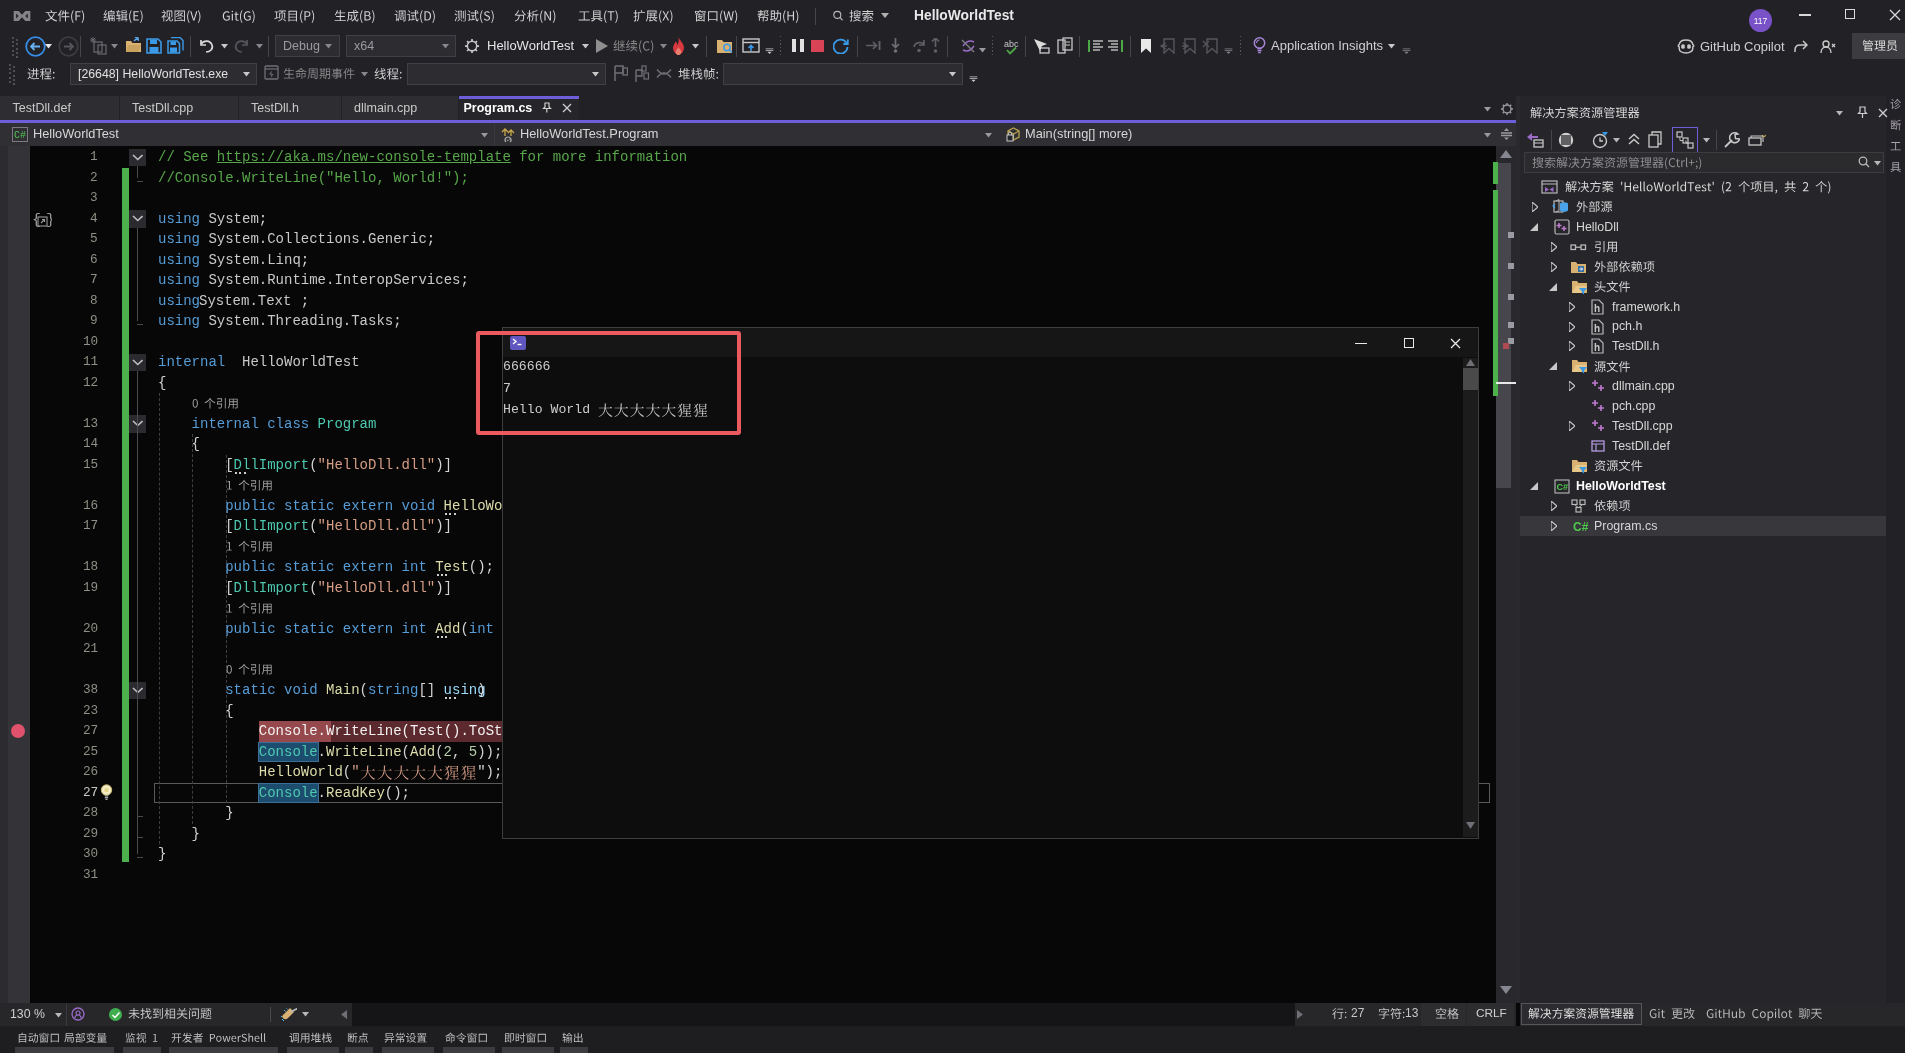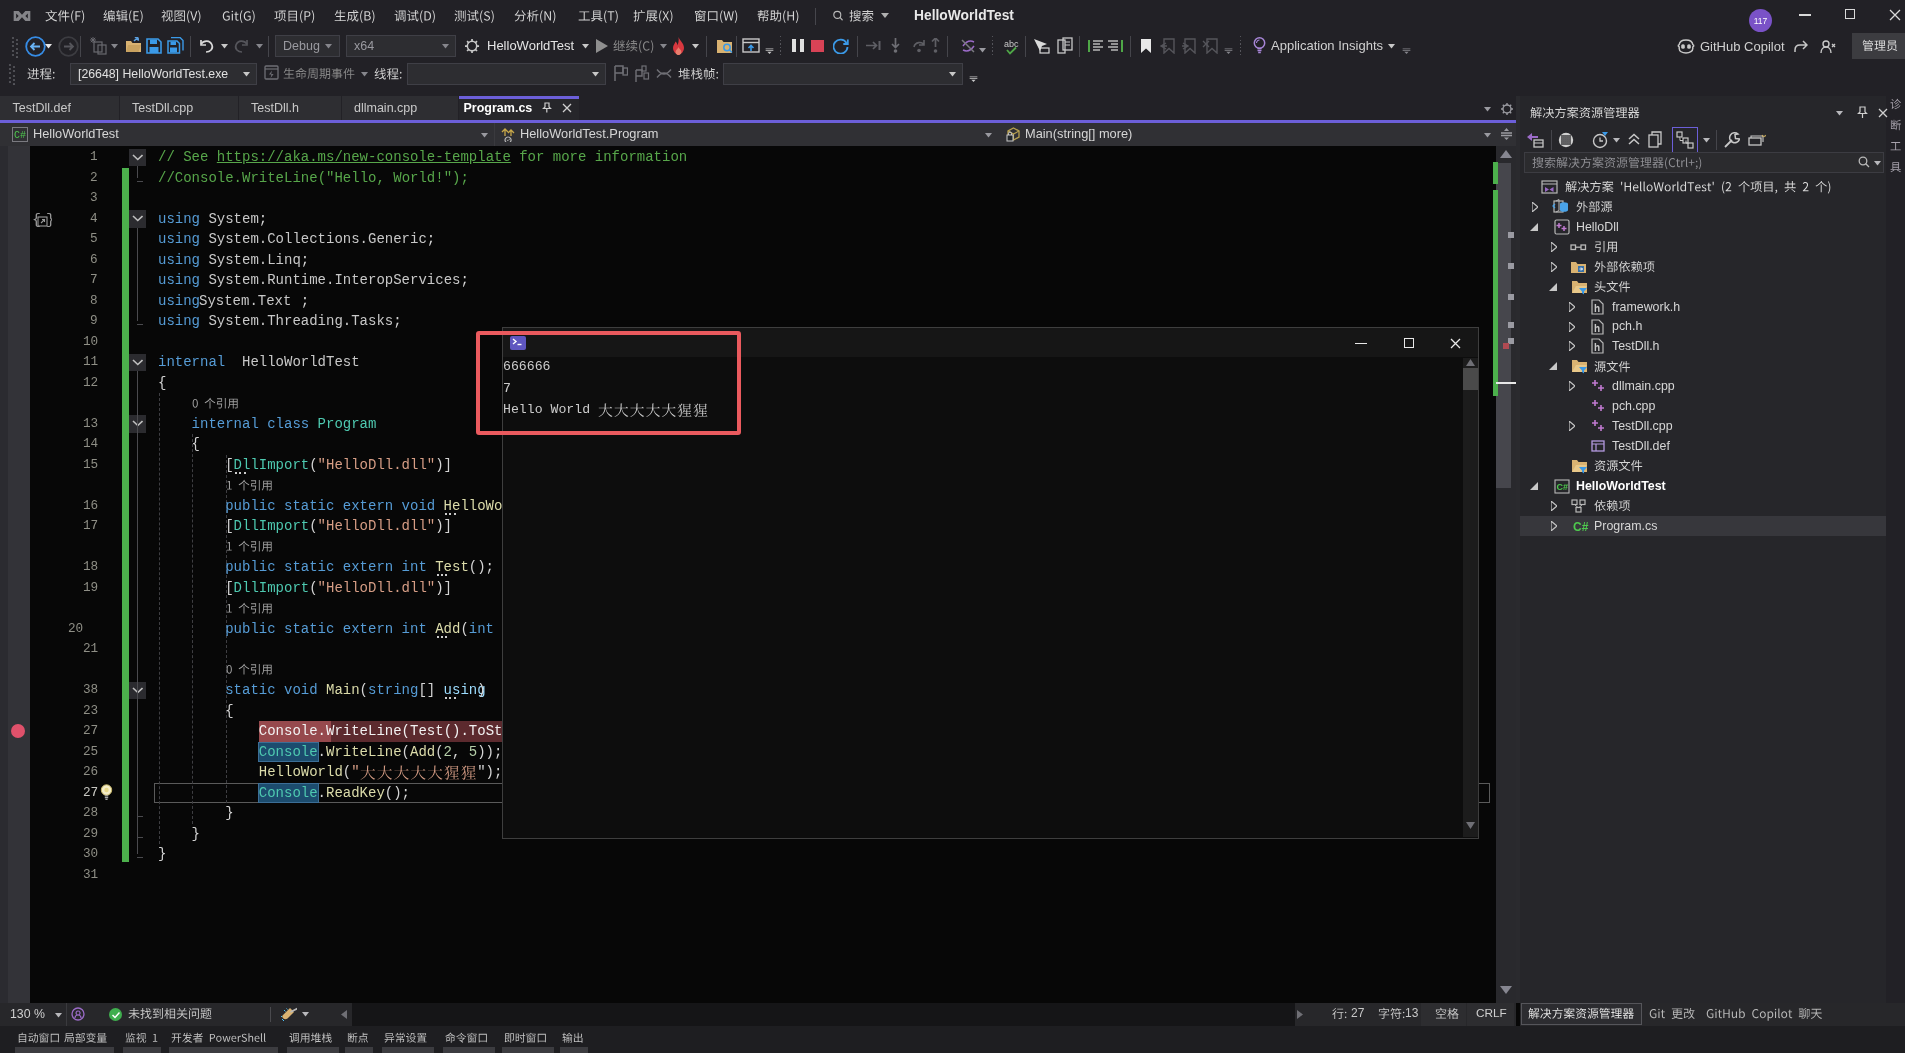--- a/index.html
+++ b/index.html
@@ -521,21 +521,21 @@
 <div style="position:absolute;left:83.0px;top:333.5px;font-family:'Liberation Mono',sans-serif;font-size:12.7px;line-height:16.5px;color:#8f8f86;font-weight:400;letter-spacing:0.00px;white-space:pre;">10</div>
 <div style="position:absolute;left:83.0px;top:354.0px;font-family:'Liberation Mono',sans-serif;font-size:12.7px;line-height:16.5px;color:#8f8f86;font-weight:400;letter-spacing:0.00px;white-space:pre;">11</div>
 <div style="position:absolute;left:83.0px;top:374.5px;font-family:'Liberation Mono',sans-serif;font-size:12.7px;line-height:16.5px;color:#8f8f86;font-weight:400;letter-spacing:0.00px;white-space:pre;">12</div>
 <div style="position:absolute;left:83.0px;top:415.5px;font-family:'Liberation Mono',sans-serif;font-size:12.7px;line-height:16.5px;color:#8f8f86;font-weight:400;letter-spacing:0.00px;white-space:pre;">13</div>
 <div style="position:absolute;left:83.0px;top:436.0px;font-family:'Liberation Mono',sans-serif;font-size:12.7px;line-height:16.5px;color:#8f8f86;font-weight:400;letter-spacing:0.00px;white-space:pre;">14</div>
 <div style="position:absolute;left:83.0px;top:456.5px;font-family:'Liberation Mono',sans-serif;font-size:12.7px;line-height:16.5px;color:#8f8f86;font-weight:400;letter-spacing:0.00px;white-space:pre;">15</div>
 <div style="position:absolute;left:83.0px;top:497.5px;font-family:'Liberation Mono',sans-serif;font-size:12.7px;line-height:16.5px;color:#8f8f86;font-weight:400;letter-spacing:0.00px;white-space:pre;">16</div>
 <div style="position:absolute;left:83.0px;top:518.0px;font-family:'Liberation Mono',sans-serif;font-size:12.7px;line-height:16.5px;color:#8f8f86;font-weight:400;letter-spacing:0.00px;white-space:pre;">17</div>
 <div style="position:absolute;left:83.0px;top:559.0px;font-family:'Liberation Mono',sans-serif;font-size:12.7px;line-height:16.5px;color:#8f8f86;font-weight:400;letter-spacing:0.00px;white-space:pre;">18</div>
 <div style="position:absolute;left:83.0px;top:579.5px;font-family:'Liberation Mono',sans-serif;font-size:12.7px;line-height:16.5px;color:#8f8f86;font-weight:400;letter-spacing:0.00px;white-space:pre;">19</div>
-<div style="position:absolute;left:68px;top:620.5px;font-family:'Liberation Mono',sans-serif;font-size:12.7px;line-height:16.5px;color:#8f8f86;font-weight:400;letter-spacing:0.00px;white-space:pre;">20</div>
+<div style="position:absolute;left:83.0px;top:620.5px;font-family:'Liberation Mono',sans-serif;font-size:12.7px;line-height:16.5px;color:#8f8f86;font-weight:400;letter-spacing:0.00px;white-space:pre;">20</div>
 <div style="position:absolute;left:83.0px;top:641.0px;font-family:'Liberation Mono',sans-serif;font-size:12.7px;line-height:16.5px;color:#8f8f86;font-weight:400;letter-spacing:0.00px;white-space:pre;">21</div>
 <div style="position:absolute;left:83.0px;top:682.0px;font-family:'Liberation Mono',sans-serif;font-size:12.7px;line-height:16.5px;color:#8f8f86;font-weight:400;letter-spacing:0.00px;white-space:pre;">38</div>
 <div style="position:absolute;left:83.0px;top:702.5px;font-family:'Liberation Mono',sans-serif;font-size:12.7px;line-height:16.5px;color:#8f8f86;font-weight:400;letter-spacing:0.00px;white-space:pre;">23</div>
 <div style="position:absolute;left:83.0px;top:723.0px;font-family:'Liberation Mono',sans-serif;font-size:12.7px;line-height:16.5px;color:#8f8f86;font-weight:400;letter-spacing:0.00px;white-space:pre;">27</div>
 <div style="position:absolute;left:83.0px;top:743.5px;font-family:'Liberation Mono',sans-serif;font-size:12.7px;line-height:16.5px;color:#8f8f86;font-weight:400;letter-spacing:0.00px;white-space:pre;">25</div>
 <div style="position:absolute;left:83.0px;top:764.0px;font-family:'Liberation Mono',sans-serif;font-size:12.7px;line-height:16.5px;color:#8f8f86;font-weight:400;letter-spacing:0.00px;white-space:pre;">26</div>
 <div style="position:absolute;left:83.0px;top:784.5px;font-family:'Liberation Mono',sans-serif;font-size:12.7px;line-height:16.5px;color:#c8c8c2;font-weight:400;letter-spacing:0.00px;white-space:pre;">27</div>
 <div style="position:absolute;left:83.0px;top:805.0px;font-family:'Liberation Mono',sans-serif;font-size:12.7px;line-height:16.5px;color:#8f8f86;font-weight:400;letter-spacing:0.00px;white-space:pre;">28</div>
 <div style="position:absolute;left:83.0px;top:825.5px;font-family:'Liberation Mono',sans-serif;font-size:12.7px;line-height:16.5px;color:#8f8f86;font-weight:400;letter-spacing:0.00px;white-space:pre;">29</div>
 <div style="position:absolute;left:83.0px;top:846.0px;font-family:'Liberation Mono',sans-serif;font-size:12.7px;line-height:16.5px;color:#8f8f86;font-weight:400;letter-spacing:0.00px;white-space:pre;">30</div>

